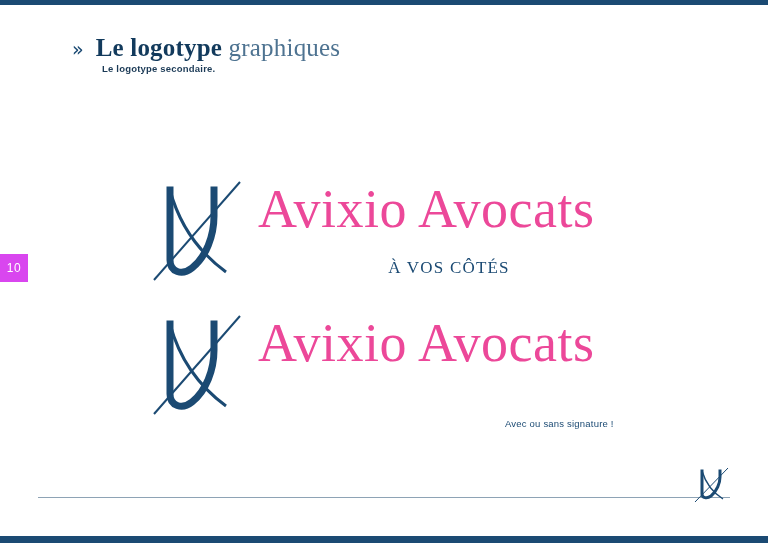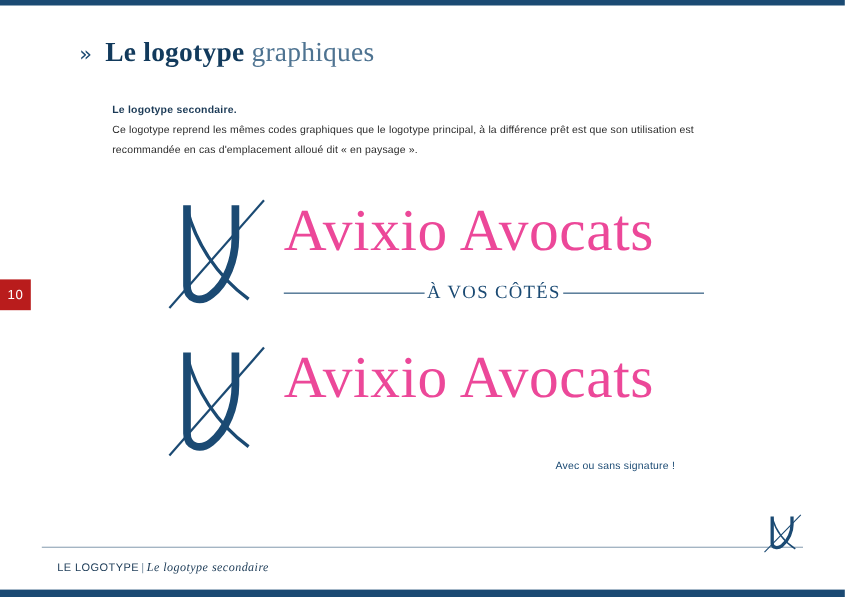--- a/index.html
+++ b/index.html
@@ -30,21 +30,21 @@
     bottom: 0; left: 0; right: 0;
     height: 7px;
     background: #1b4a73;
   }
   .page-number-badge {
     position: absolute;
     left: 0;
     top: 254px;
     width: 28px;
     height: 28px;
-    background: #b91c1c;
+    background: #d946ef;
     color: #ffffff;
     font-size: 12px;
     display: flex;
     align-items: center;
     justify-content: center;
     letter-spacing: 0.5px;
   }
   .title-row {
     position: absolute;
     left: 72px;
@@ -67,21 +67,21 @@
     font-weight: bold;
     letter-spacing: 0.2px;
   }
   .title .light {
     color: #4e7391;
     font-weight: normal;
   }
   .subtitle {
     position: absolute;
     left: 102px;
-    top: 95px;
+    top: 63px;
     font-size: 9.5px;
     font-weight: bold;
     color: #1b3a56;
     letter-spacing: 0.2px;
   }
   .paragraph {
     position: absolute;
     left: 102px;
     top: 110px;
     width: 575px;
@@ -116,20 +116,21 @@
     white-space: nowrap;
   }
   .tagline-row {
     position: absolute;
     left: 118px;
     top: 80px;
     width: 382px;
     display: flex;
     align-items: center;
     gap: 2px;
+    flex-direction: column;
   }
   .tagline-row .rule {
     flex: 1;
     height: 1px;
     background: #1b4a73;
   }
   .tagline {
     font-family: "Liberation Serif", serif;
     font-size: 17px;
     color: #1b4a73;
@@ -189,21 +190,20 @@
 
   <div class="page-number-badge">10</div>
 
   <div class="title-row">
     <span class="chevron-icon">»</span>
     <span class="title"><span>Le logotype </span><span class="light">graphiques</span></span>
   </div>
 
   <div class="subtitle">Le logotype secondaire.</div>
 
-  <div class="paragraph">Ce logotype reprend les mêmes codes graphiques que le logotype principal, à la différence prêt est que son utilisation est recommandée en cas d'emplacement alloué dit « en paysage ».</div>
 
   <div class="logo-block one">
     <div class="mark">
       <svg viewBox="0 0 120 110" width="120" height="110" aria-hidden="true">
         <g fill="none" stroke="#1b4a73">
           <path d="M14 104 L100 6" stroke-width="2"></path>
           <path d="M30 14 L30 84 C30 96 42 100 52 92 C66 81 74 60 74 40 L74 14" stroke-width="7" stroke-linecap="square"></path>
           <path d="M30 14 C38 44 56 74 86 96" stroke-width="3"></path>
         </g>
       </svg>
@@ -236,19 +236,16 @@
   <div class="footer-mark">
     <svg viewBox="0 0 46 38" width="46" height="38" aria-hidden="true">
       <g fill="none" stroke="#1b4a73">
         <path d="M5 36 L38 2" stroke-width="1"></path>
         <path d="M12 5 L12 28 C12 32 17 33 21 30 C27 25 30 17 30 11 L30 5" stroke-width="3" stroke-linecap="square"></path>
         <path d="M12 5 C15 15 22 26 33 33" stroke-width="1.4"></path>
       </g>
     </svg>
   </div>
 
-  <div class="footer-text">
-    <span>LE LOGOTYPE</span><span class="sep">|</span><span class="ital">Le logotype secondaire</span>
-  </div>
 
   <div class="bottom-bar"></div>
 
 </div>
 
 </body></html>

